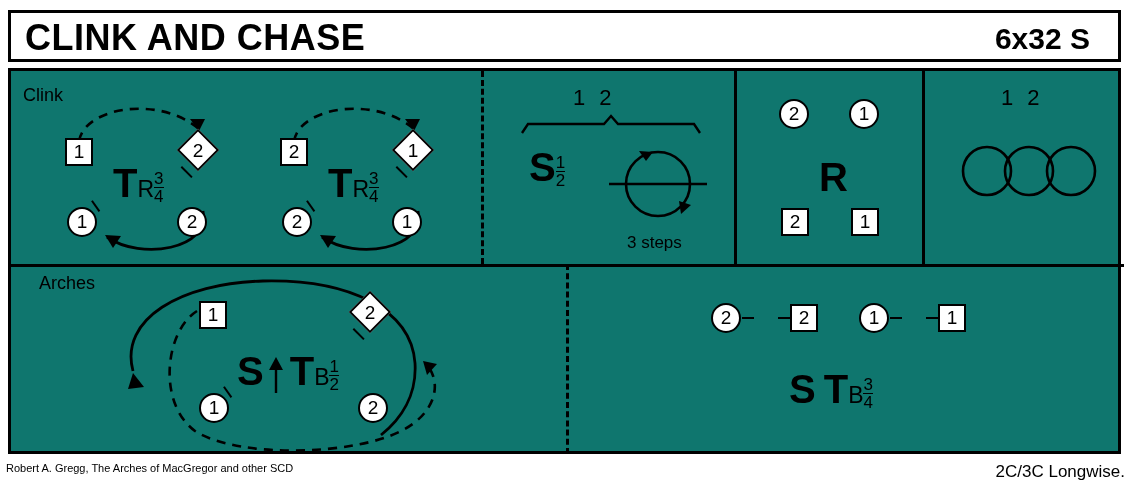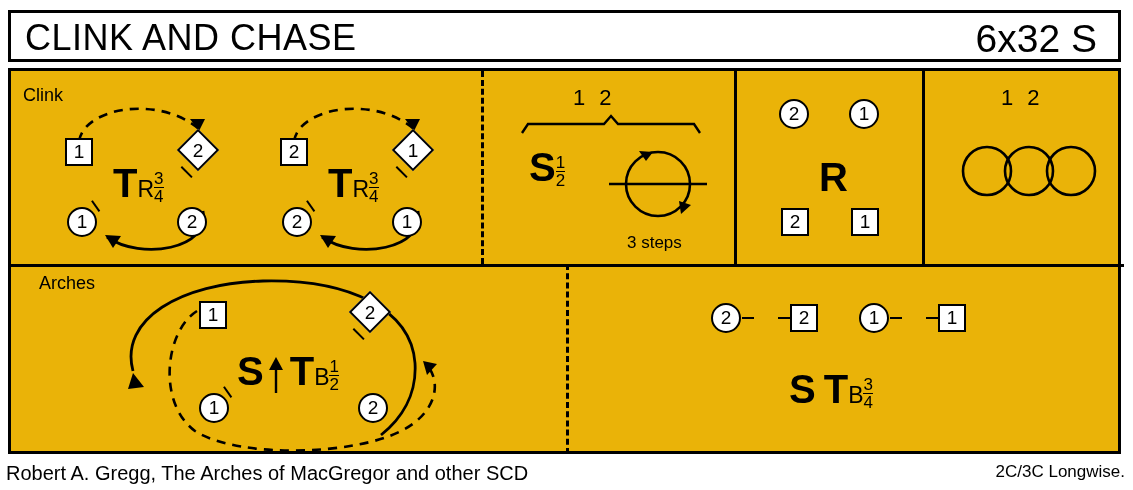--- a/index.html
+++ b/index.html
@@ -32,45 +32,45 @@
     height: 52px;
     border: 3px solid #000;
     box-sizing: border-box;
     background: #fff;
   }
   .dance-title {
     position: absolute;
     left: 14px;
     top: 5px;
     font-size: 36px;
-    font-weight: normal;
+    font-weight: bold;
     letter-spacing: 0.5px;
     line-height: 40px;
     white-space: nowrap;
   }
   .dance-meta {
     position: absolute;
-    right: 21px;
+    right: 28px;
     top: 6px;
-    font-size: 39px;
-    font-weight: normal;
+    font-size: 30px;
+    font-weight: bold;
     line-height: 40px;
     white-space: nowrap;
   }
 
   
   .body-frame {
     position: absolute;
     left: 8px;
     top: 68px;
     width: 1113px;
     height: 386px;
     border: 3px solid #000;
     box-sizing: border-box;
-    background: #eab308;
+    background: #0f766e;
   }
 
   
   .row-divider {
     position: absolute;
     left: 0;
     top: 193px;
     width: 1113px;
     height: 0;
     border-top: 3px solid #000;
@@ -185,21 +185,21 @@
     font-size: 22px;
     letter-spacing: 4px;
     white-space: nowrap;
   }
 
   
   .footer-left {
     position: absolute;
     left: 6px;
     top: 462px;
-    font-size: 20px;
+    font-size: 11px;
     white-space: nowrap;
   }
   .footer-right {
     position: absolute;
     right: 8px;
     top: 462px;
     font-size: 17px;
     white-space: nowrap;
     text-align: center;
   }

